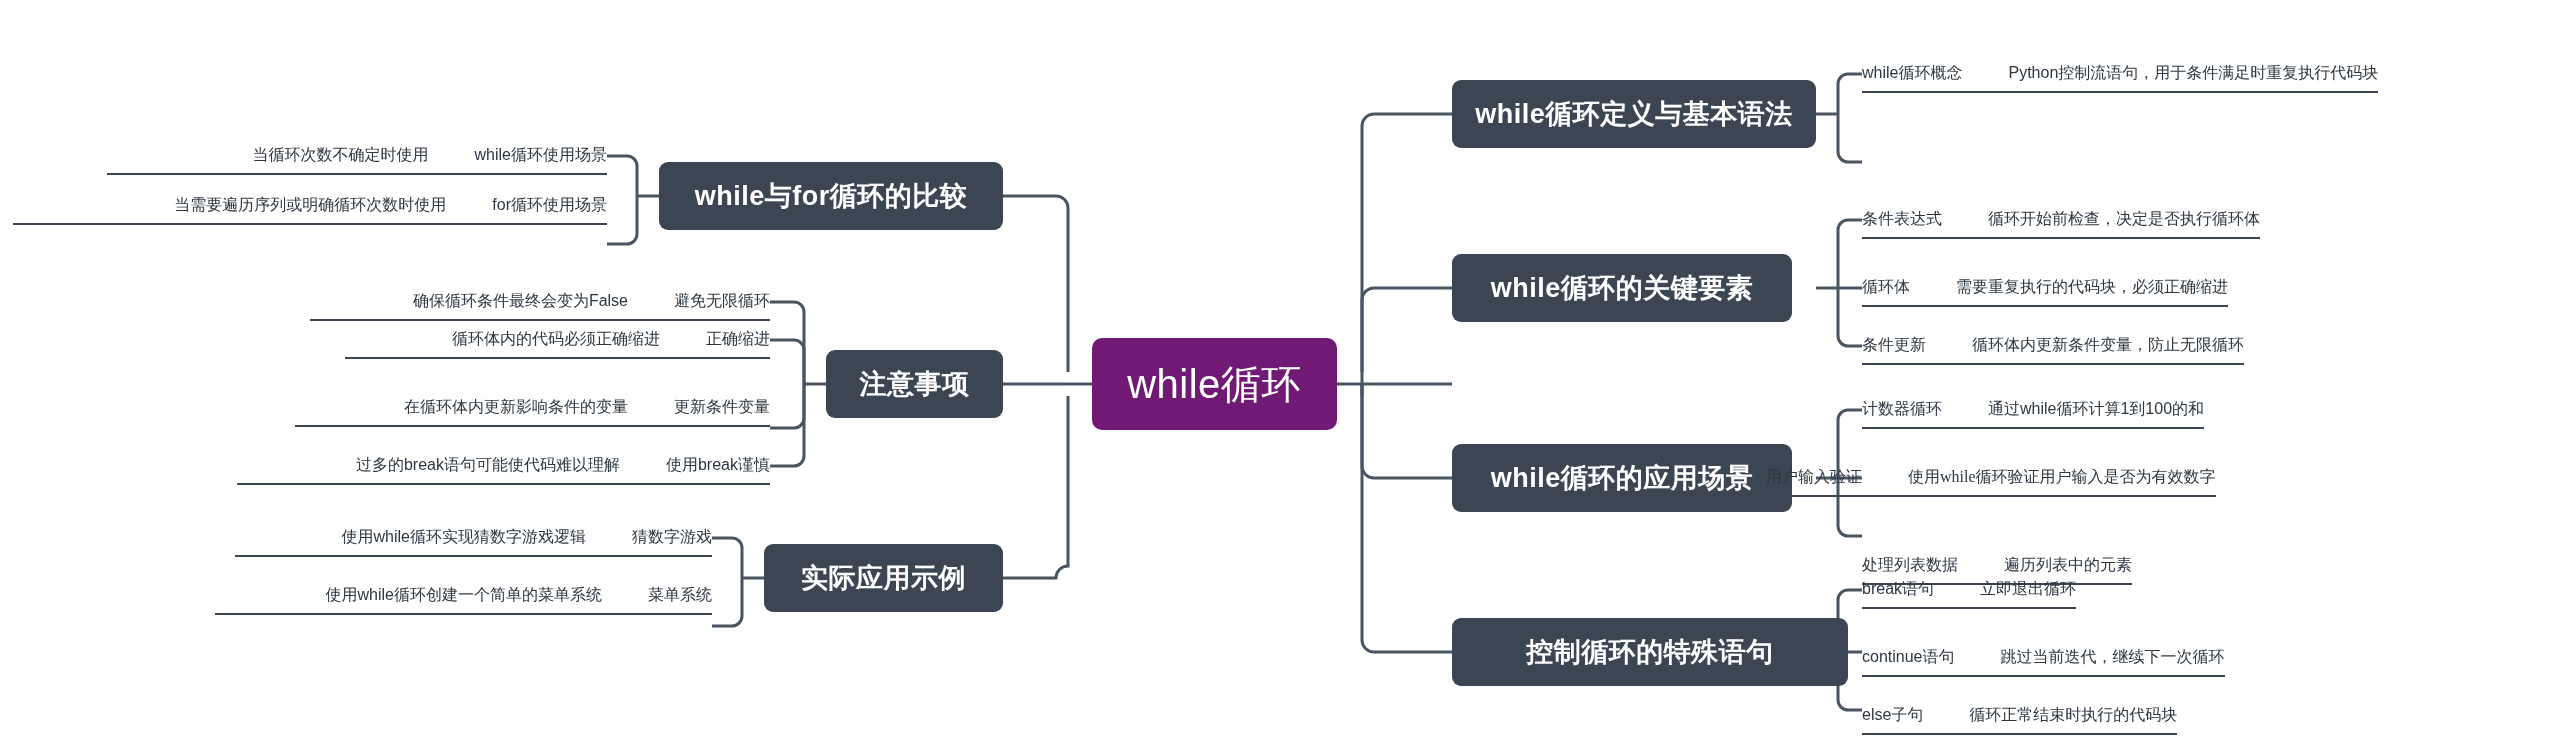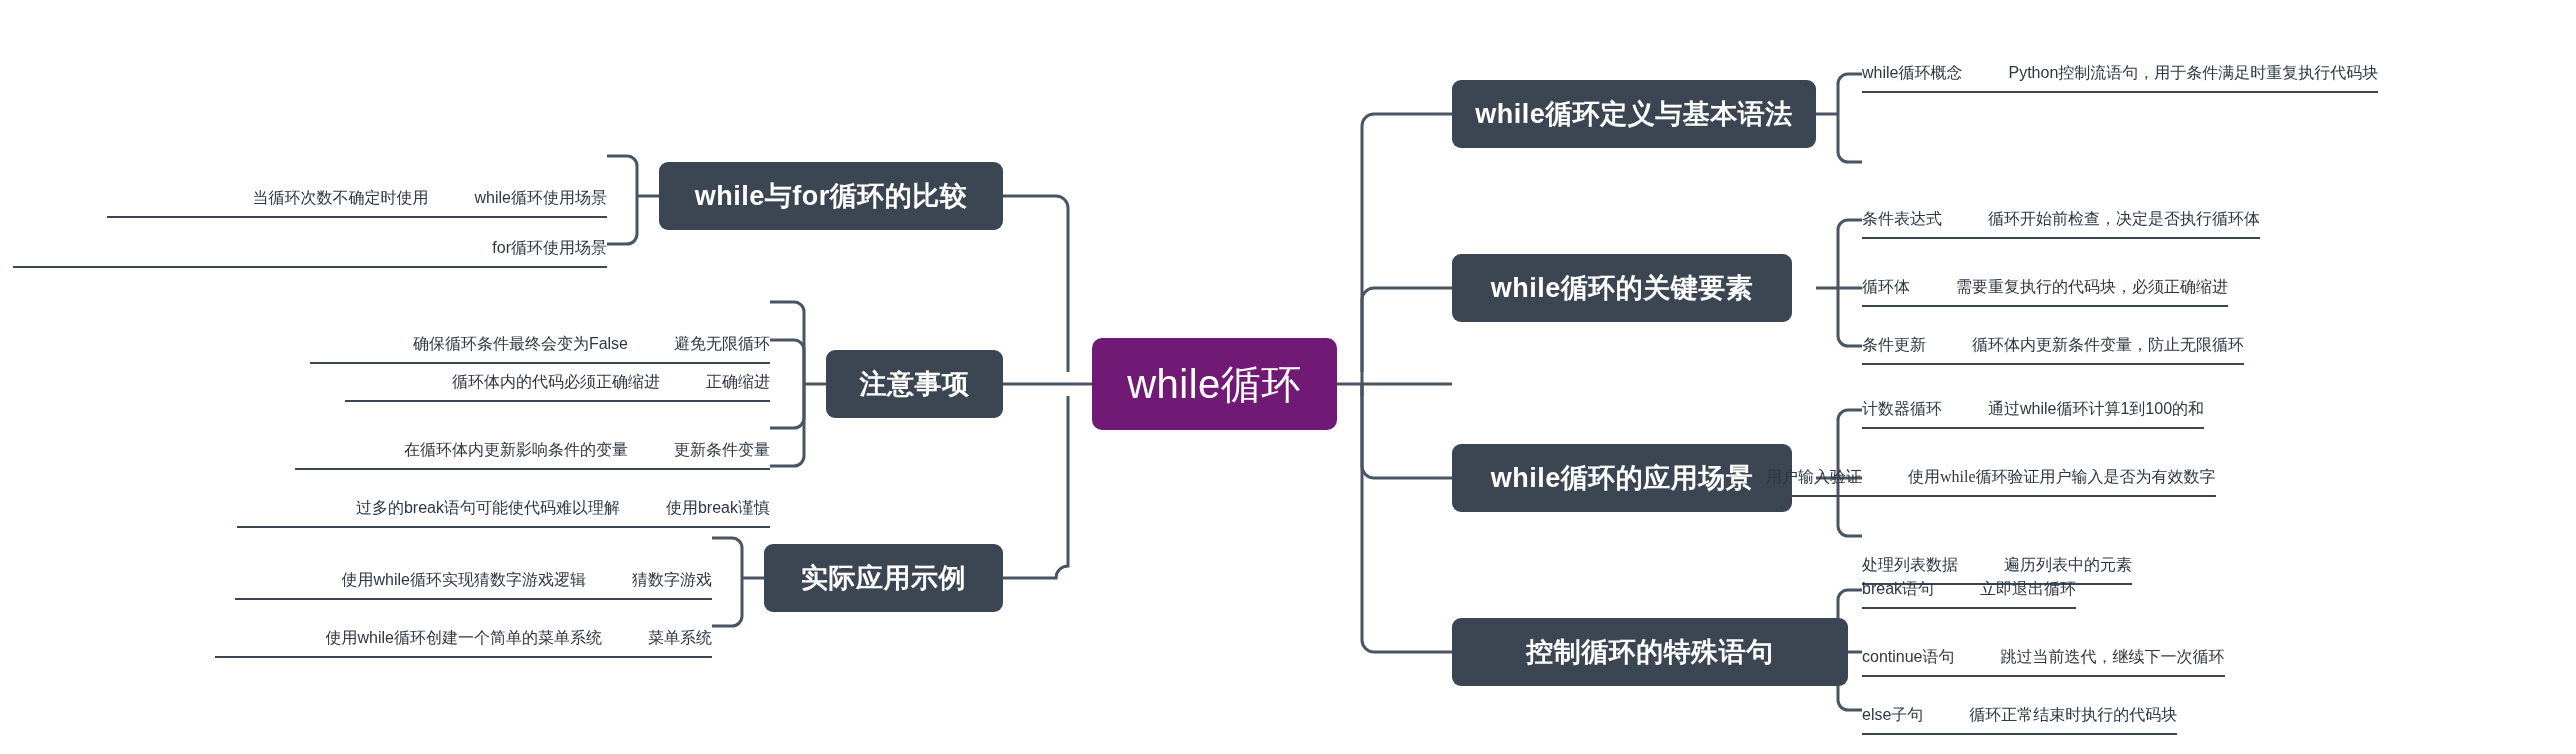--- a/index.html
+++ b/index.html
@@ -45,21 +45,21 @@
     box-sizing:border-box;
     height:38px;
     display:flex;align-items:center;
     border-bottom:2px solid #3B4652;
     color:#2e3742;
     font-size:16px;
     white-space:nowrap;
   }
   .leaf .ltitle{font-weight:normal;}
   .leaf .ldesc{font-weight:normal;}
-  .leaf.rtl{justify-content:flex-end;margin-top:43px;}
+  .leaf.rtl{justify-content:flex-end;}
   .gap-xl{display:inline-block;width:46px;}
 </style>
 </head>
 <body>
 
 <div id="map">
 
   <svg id="links" viewBox="0 0 2576 754">
     <g fill="none" stroke="#4a5563" stroke-width="3">
 
@@ -191,20 +191,21 @@
   <div class="node branch" style="left:764px;top:544px;width:239px;height:68px;">
     <span>实际应用示例</span>
   </div>
 
   <div class="leaf rtl" style="left:107px;top:137px;width:500px;">
     <span class="ldesc">当循环次数不确定时使用</span>
     <span class="gap-xl"></span>
     <span class="ltitle">while循环使用场景</span>
   </div>
   <div class="leaf rtl" style="left:13px;top:187px;width:594px;">
+    <span class="ldesc">当需要遍历序列或明确循环次数时使用</span>
     <span class="gap-xl"></span>
     <span class="ltitle">for循环使用场景</span>
   </div>
 
   <div class="leaf rtl" style="left:310px;top:283px;width:460px;">
     <span class="ldesc">确保循环条件最终会变为False</span>
     <span class="gap-xl"></span>
     <span class="ltitle">避免无限循环</span>
   </div>
   <div class="leaf rtl" style="left:345px;top:321px;width:425px;">

